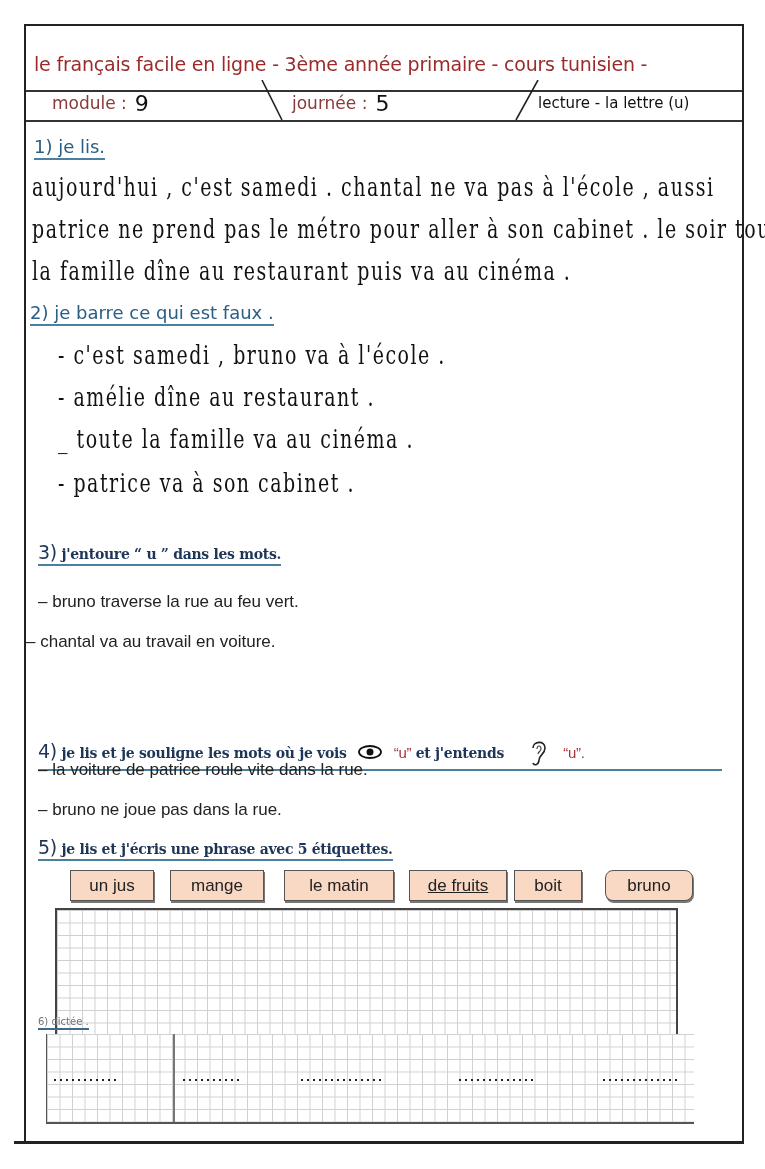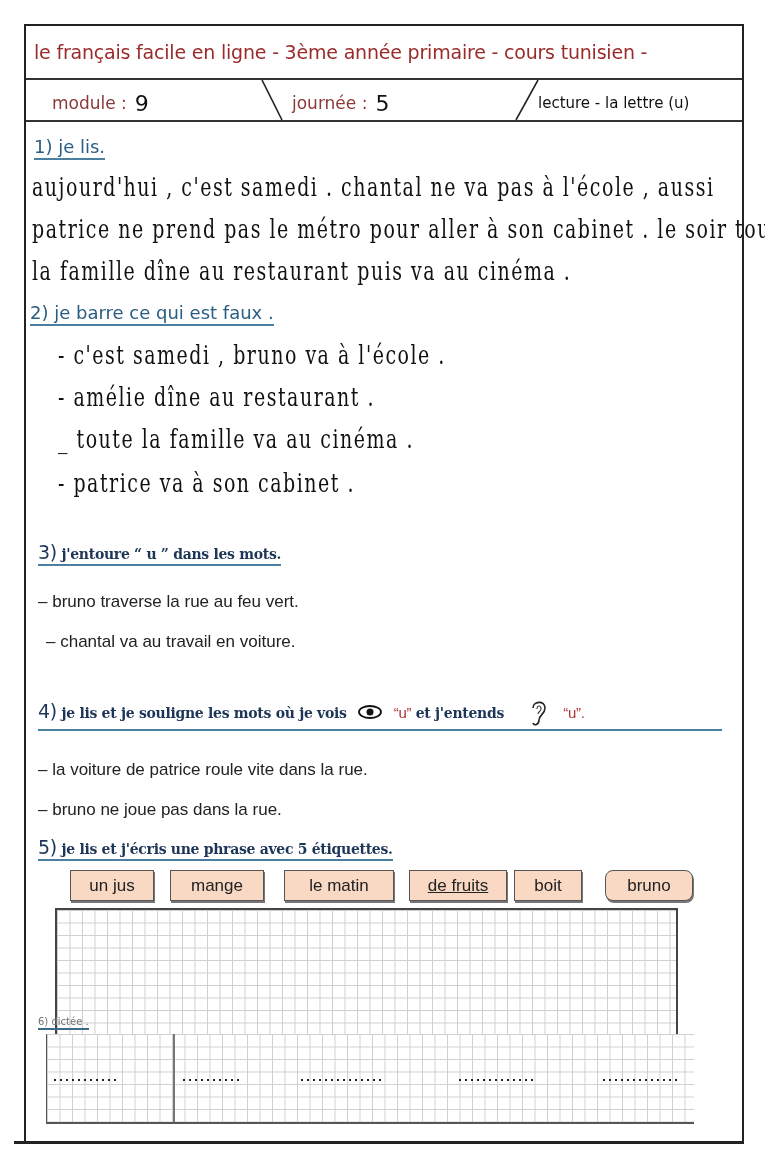--- a/index.html
+++ b/index.html
@@ -2,21 +2,21 @@
 <html><head>
 <meta charset="utf-8">
 <style>
   html, body { margin: 0; padding: 0; background: #ffffff; }
   body { width: 765px; height: 1169px; position: relative; overflow: hidden;
          font-family: "DejaVu Sans", sans-serif; color: #1a1a1a; }
   .page { position: absolute; left: 24px; top: 24px; width: 716px; height: 1118px;
           border-left: 2px solid #222; border-right: 2px solid #222; border-top: 2px solid #222; }
   .page-bottom { position: absolute; left: 14px; top: 1141px; width: 730px; height: 3px; background: #222; }
 
-  .hdr-title { position: absolute; left: 0; top: 0; width: 716px; height: 52px;
+  .hdr-title { position: absolute; left: 0; top: 12px; width: 716px; height: 52px;
                border-bottom: 2px solid #333; display: flex; align-items: center; }
   .hdr-title span { color: #9b2b2b; font-size: 19px; padding-left: 8px; letter-spacing: -0.2px; white-space: nowrap; }
 
   .hdr-row { position: absolute; left: 0; top: 54px; width: 716px; height: 40px;
              border-bottom: 2px solid #333; }
   .hdr-row .cell { position: absolute; top: 0; height: 46px; display: flex; align-items: center; white-space: nowrap; }
   .lbl-red { color: #8a3a3a; font-size: 17px; }
   .num { color: #111; font-size: 22px; margin-left: 8px; }
   .lecture { font-size: 15px; color: #111; }
   .slash { position: absolute; top: 0; }
@@ -94,23 +94,23 @@
   <div class="script" style="left:32px; top:314px;">- c'est samedi , bruno va à l'école .</div>
   <div class="script" style="left:32px; top:356px;">- amélie dîne au restaurant .</div>
   <div class="script" style="left:32px; top:398px;">_ toute la famille va au cinéma .</div>
   <div class="script" style="left:32px; top:442px;">- patrice va à son cabinet .</div>
 
   <div class="sec-title serif" style="left:12px; top:515px;">
     <span class="n">3)</span>
     <span>j'entoure “ u ” dans les mots.</span>
   </div>
   <div class="plain" style="left:12px; top:566px;">– bruno traverse la rue au feu vert.</div>
-  <div class="plain" style="left:20px; top:606px;">– chantal va au travail en voiture.</div>
+  <div class="plain" style="left:0; top:606px;">– chantal va au travail en voiture.</div>
 
-  <div class="sec-title serif" style="left:12px; top:672px; width:684px;">
+  <div class="sec-title serif" style="left:12px; top:712px; width:684px;">
     <span class="n">4)</span>
     <span>je lis et je souligne les mots où je vois</span>
     <svg width="26" height="16" style="vertical-align:-2px; margin:0 6px;">
       <ellipse cx="13" cy="8" rx="11" ry="6" fill="none" stroke="#111" stroke-width="1.8"></ellipse>
       <circle cx="13" cy="8" r="3.5" fill="#111"></circle>
     </svg>
     <span class="red-u">“u”</span>
     <span>et j'entends</span>
     <svg width="22" height="30" style="vertical-align:-10px; margin:0 10px 0 18px;">
       <path d="M6 10 C6 3, 18 2, 18 10 C18 16, 12 17, 12 22 C12 27, 7 28, 6 25" fill="none" stroke="#222" stroke-width="1.6"></path>

